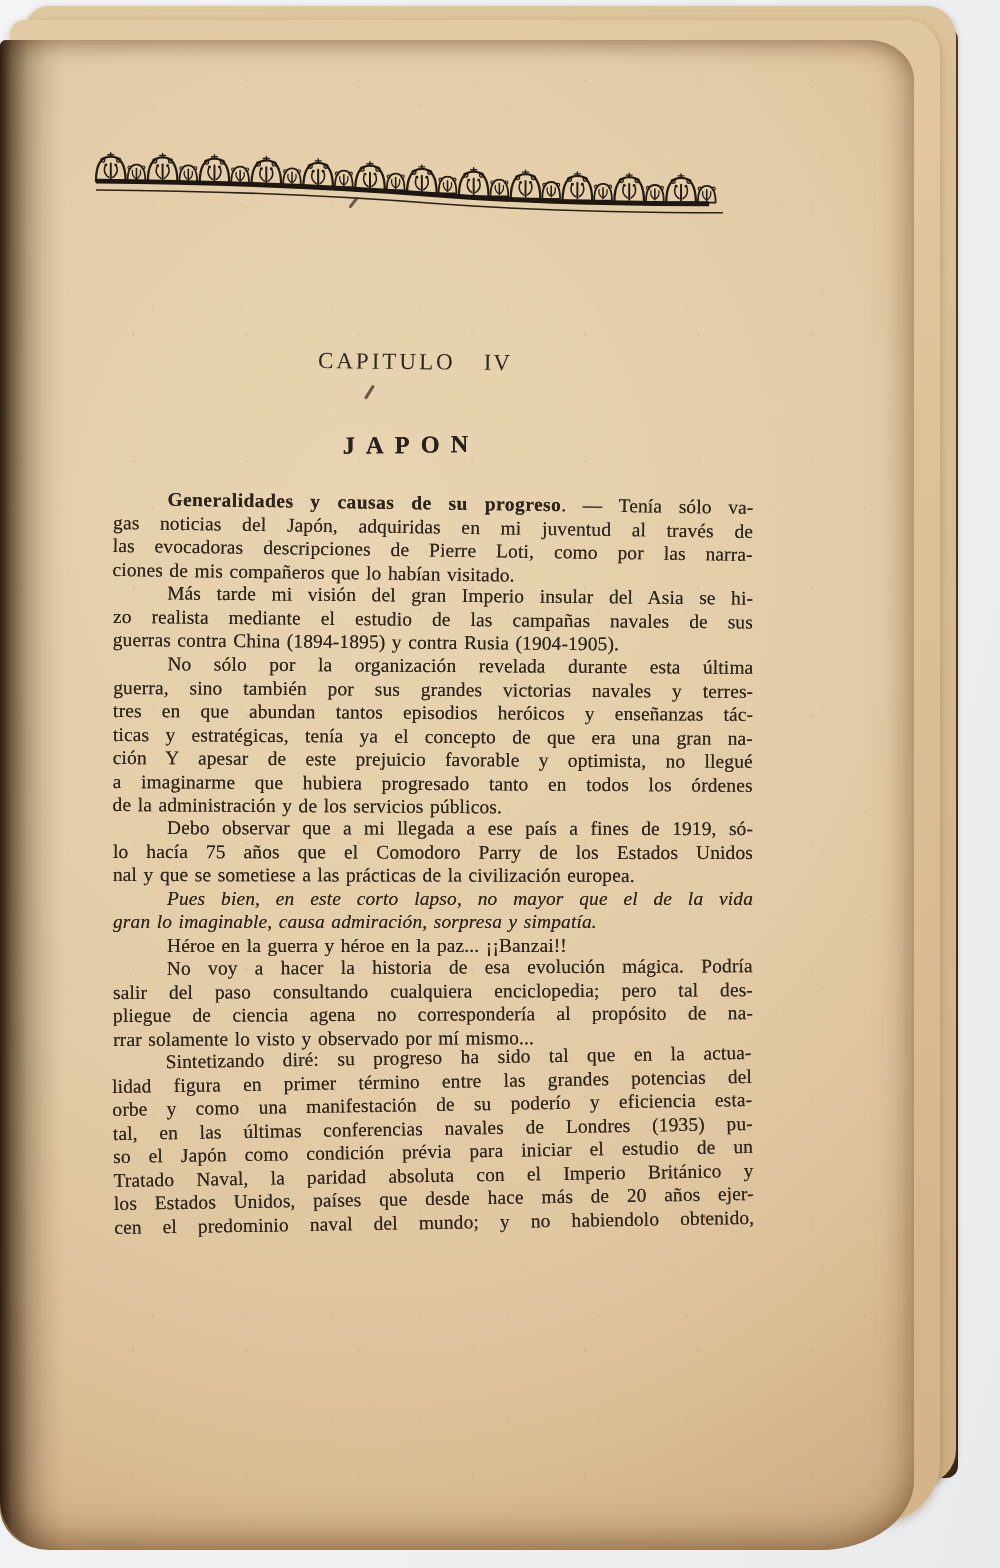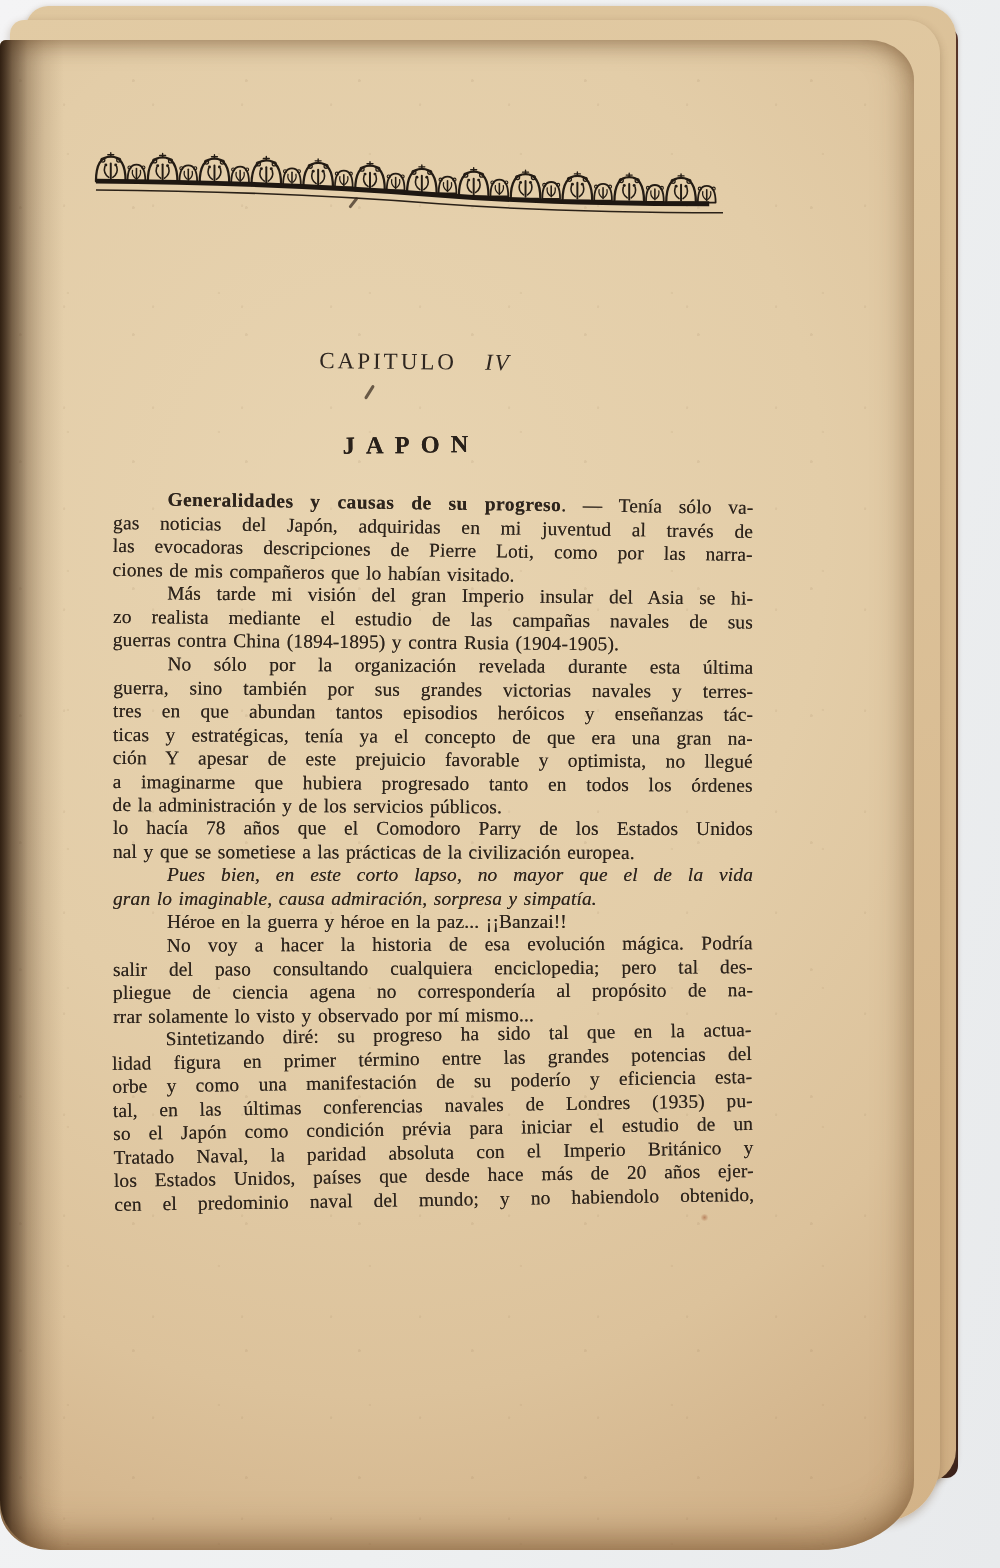--- a/index.html
+++ b/index.html
@@ -38,21 +38,21 @@
 
   
   .ornament{position:absolute;left:93px;top:150px;width:632px;height:78px;}
   .ornament .rule-thick{stroke:#1e1711;stroke-width:5;fill:none;}
   .ornament .rule-thin{stroke:#2a2118;stroke-width:1.6;fill:none;}
 
   
   .chapter{position:absolute;left:85px;top:349px;width:640px;text-align:center;
       color:#2e2620;font-size:23px;letter-spacing:3px;transform:rotate(.6deg);
       padding-left:20px;box-sizing:border-box;}
-  .chapter .chnum{margin-left:28px;letter-spacing:2px;font-style:italic;}
+  .chapter .chnum{margin-left:28px;letter-spacing:2px;}
   .title{position:absolute;left:85px;top:431px;width:640px;text-align:center;
       color:#28201a;font-weight:700;font-size:24.5px;letter-spacing:11px;
       transform:rotate(-.8deg);padding-left:12px;box-sizing:border-box;
       text-shadow:0 0 .6px rgba(40,32,26,.9);}
 
   
   .body-text{position:absolute;left:85px;top:487px;width:640px;color:#2d241c;
       font-size:19.4px;word-spacing:1.5px;letter-spacing:.15px;
       text-shadow:0 0 .5px rgba(45,36,28,.75);margin-left:28px;}
   .para{transform-origin:0 50%;}
@@ -144,21 +144,22 @@
       <div class="para p2">
         <div class="line j ind">No sólo por la organización revelada durante esta última</div>
         <div class="line j">guerra, sino también por sus grandes victorias navales y terres-</div>
         <div class="line j">tres en que abundan tantos episodios heróicos y enseñanzas tác-</div>
         <div class="line j">ticas y estratégicas, tenía ya el concepto de que era una gran na-</div>
         <div class="line j">ción Y apesar de este prejuicio favorable y optimista, no llegué</div>
         <div class="line j">a imaginarme que hubiera progresado tanto en todos los órdenes</div>
         <div class="line">de la administración y de los servicios públicos.</div>
       </div>
       <div class="para p3">
-        <div class="line j">lo hacía 78 años que el Comodoro Parry de los Estados Unidos</div>
+        <div class="line j ind">Debo observar que a mi llegada a ese país a fines de 1919, só-</div>
+        <div class="line j">lo hacía 75 años que el Comodoro Parry de los Estados Unidos</div>
         <div class="line">nal y que se sometiese a las prácticas de la civilización europea.</div>
       </div>
       <div class="para p4">
         <div class="line j ind">Pues bien, en este corto lapso, no mayor que el de la vida</div>
         <div class="line">gran lo imaginable, causa admiración, sorpresa y simpatía.</div>
       </div>
       <div class="para p5">
         <div class="line ind">Héroe en la guerra y héroe en la paz... ¡¡Banzai!!</div>
       </div>
       <div class="para p6">

